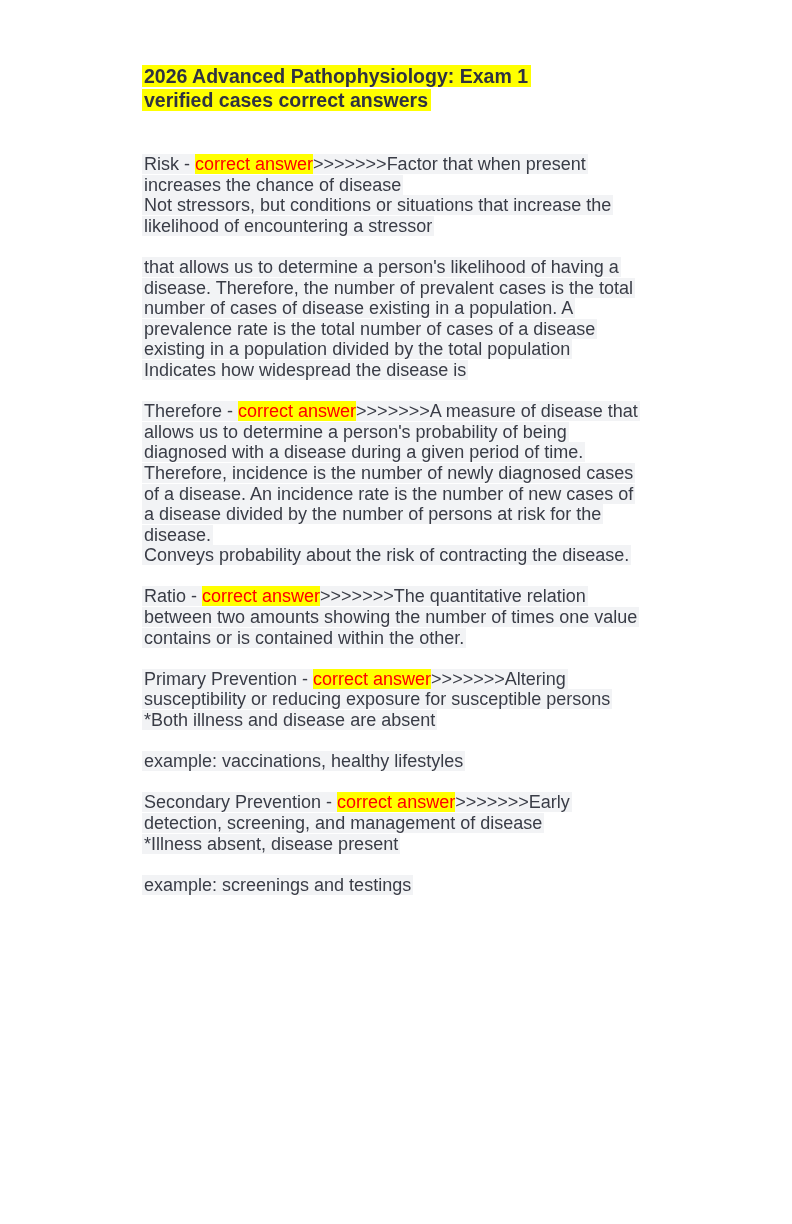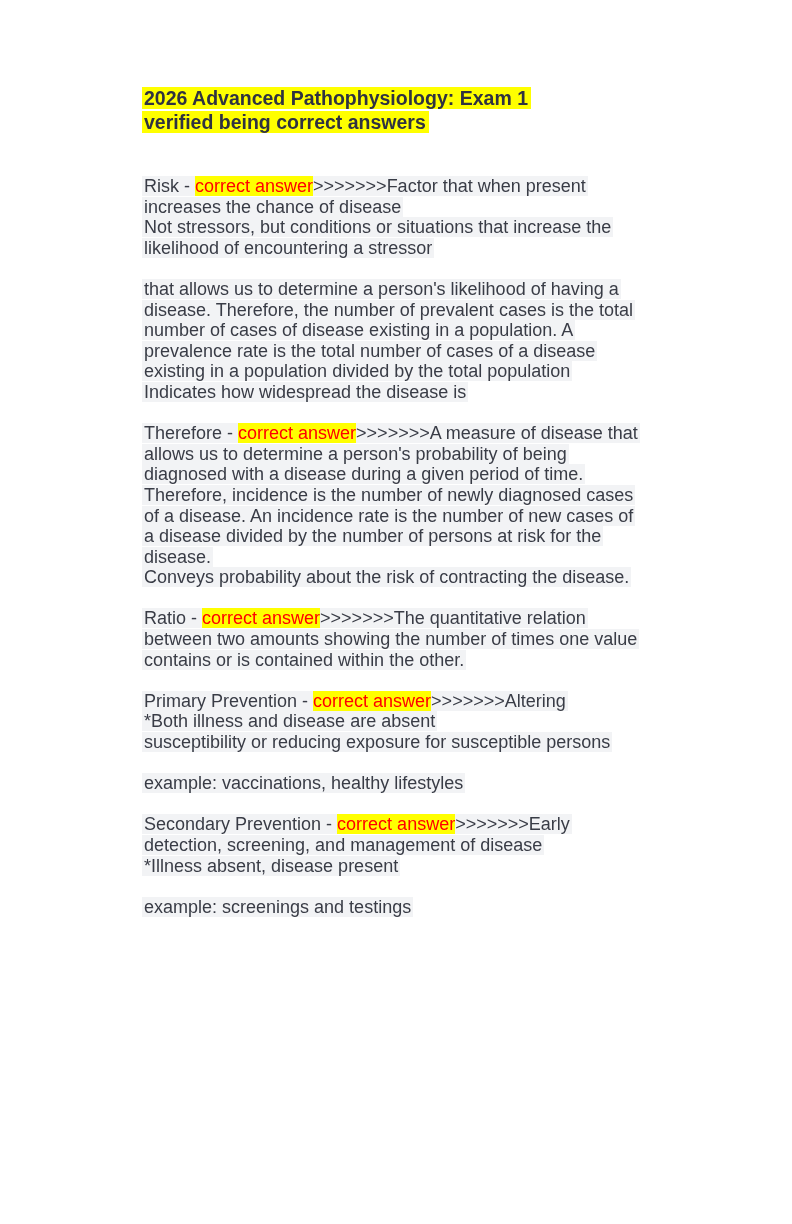--- a/index.html
+++ b/index.html
@@ -16,21 +16,21 @@
     padding: 0;
   }
   body {
     width: 792px;
     height: 1224px;
     background: var(--page-bg);
     font-family: "Liberation Sans", sans-serif;
     overflow: hidden;
   }
   .content {
-    padding: 86px 0 0 142px;
+    padding: 64px 0 0 142px;
     width: 792px;
   }
   .doc-title {
     margin: 0 0 42px 0;
   }
   .title-line {
     font-size: 19.5px;
     font-weight: bold;
     line-height: 24px;
     white-space: pre;
@@ -58,21 +58,21 @@
     background: var(--yellow);
     color: var(--answer-red);
   }
 </style>
 </head>
 <body>
 
 <div class="content">
   <header class="doc-title">
       <div class="title-line"><span class="tmark">2026 Advanced Pathophysiology: Exam 1</span></div>
-      <div class="title-line"><span class="tmark">verified being correct answers</span></div>
+      <div class="title-line"><span class="tmark">verified cases correct answers</span></div>
     </header>
   <main>
       <div class="para">
         <div class="line"><span class="hl"><span>Risk - </span><span class="answer">correct answer</span><span>&gt;&gt;&gt;&gt;&gt;&gt;&gt;Factor that when present</span></span></div>
         <div class="line"><span class="hl"><span>increases the chance of disease</span></span></div>
         <div class="line"><span class="hl"><span>Not stressors, but conditions or situations that increase the</span></span></div>
         <div class="line"><span class="hl"><span>likelihood of encountering a stressor</span></span></div>
       </div>
       <div class="para">
         <div class="line"><span class="hl"><span>that allows us to determine a person's likelihood of having a</span></span></div>
@@ -92,22 +92,22 @@
         <div class="line"><span class="hl"><span>disease.</span></span></div>
         <div class="line"><span class="hl"><span>Conveys probability about the risk of contracting the disease.</span></span></div>
       </div>
       <div class="para">
         <div class="line"><span class="hl"><span>Ratio - </span><span class="answer">correct answer</span><span>&gt;&gt;&gt;&gt;&gt;&gt;&gt;The quantitative relation</span></span></div>
         <div class="line"><span class="hl"><span>between two amounts showing the number of times one value</span></span></div>
         <div class="line"><span class="hl"><span>contains or is contained within the other.</span></span></div>
       </div>
       <div class="para">
         <div class="line"><span class="hl"><span>Primary Prevention - </span><span class="answer">correct answer</span><span>&gt;&gt;&gt;&gt;&gt;&gt;&gt;Altering</span></span></div>
+        <div class="line"><span class="hl"><span>susceptibility or reducing exposure for susceptible persons</span></span></div>
         <div class="line"><span class="hl"><span>*Both illness and disease are absent</span></span></div>
-        <div class="line"><span class="hl"><span>susceptibility or reducing exposure for susceptible persons</span></span></div>
         <div class="line blank"></div>
         <div class="line"><span class="hl"><span>example: vaccinations, healthy lifestyles</span></span></div>
       </div>
       <div class="para">
         <div class="line"><span class="hl"><span>Secondary Prevention - </span><span class="answer">correct answer</span><span>&gt;&gt;&gt;&gt;&gt;&gt;&gt;Early</span></span></div>
         <div class="line"><span class="hl"><span>detection, screening, and management of disease</span></span></div>
         <div class="line"><span class="hl"><span>*Illness absent, disease present</span></span></div>
         <div class="line blank"></div>
         <div class="line"><span class="hl"><span>example: screenings and testings</span></span></div>
       </div>

